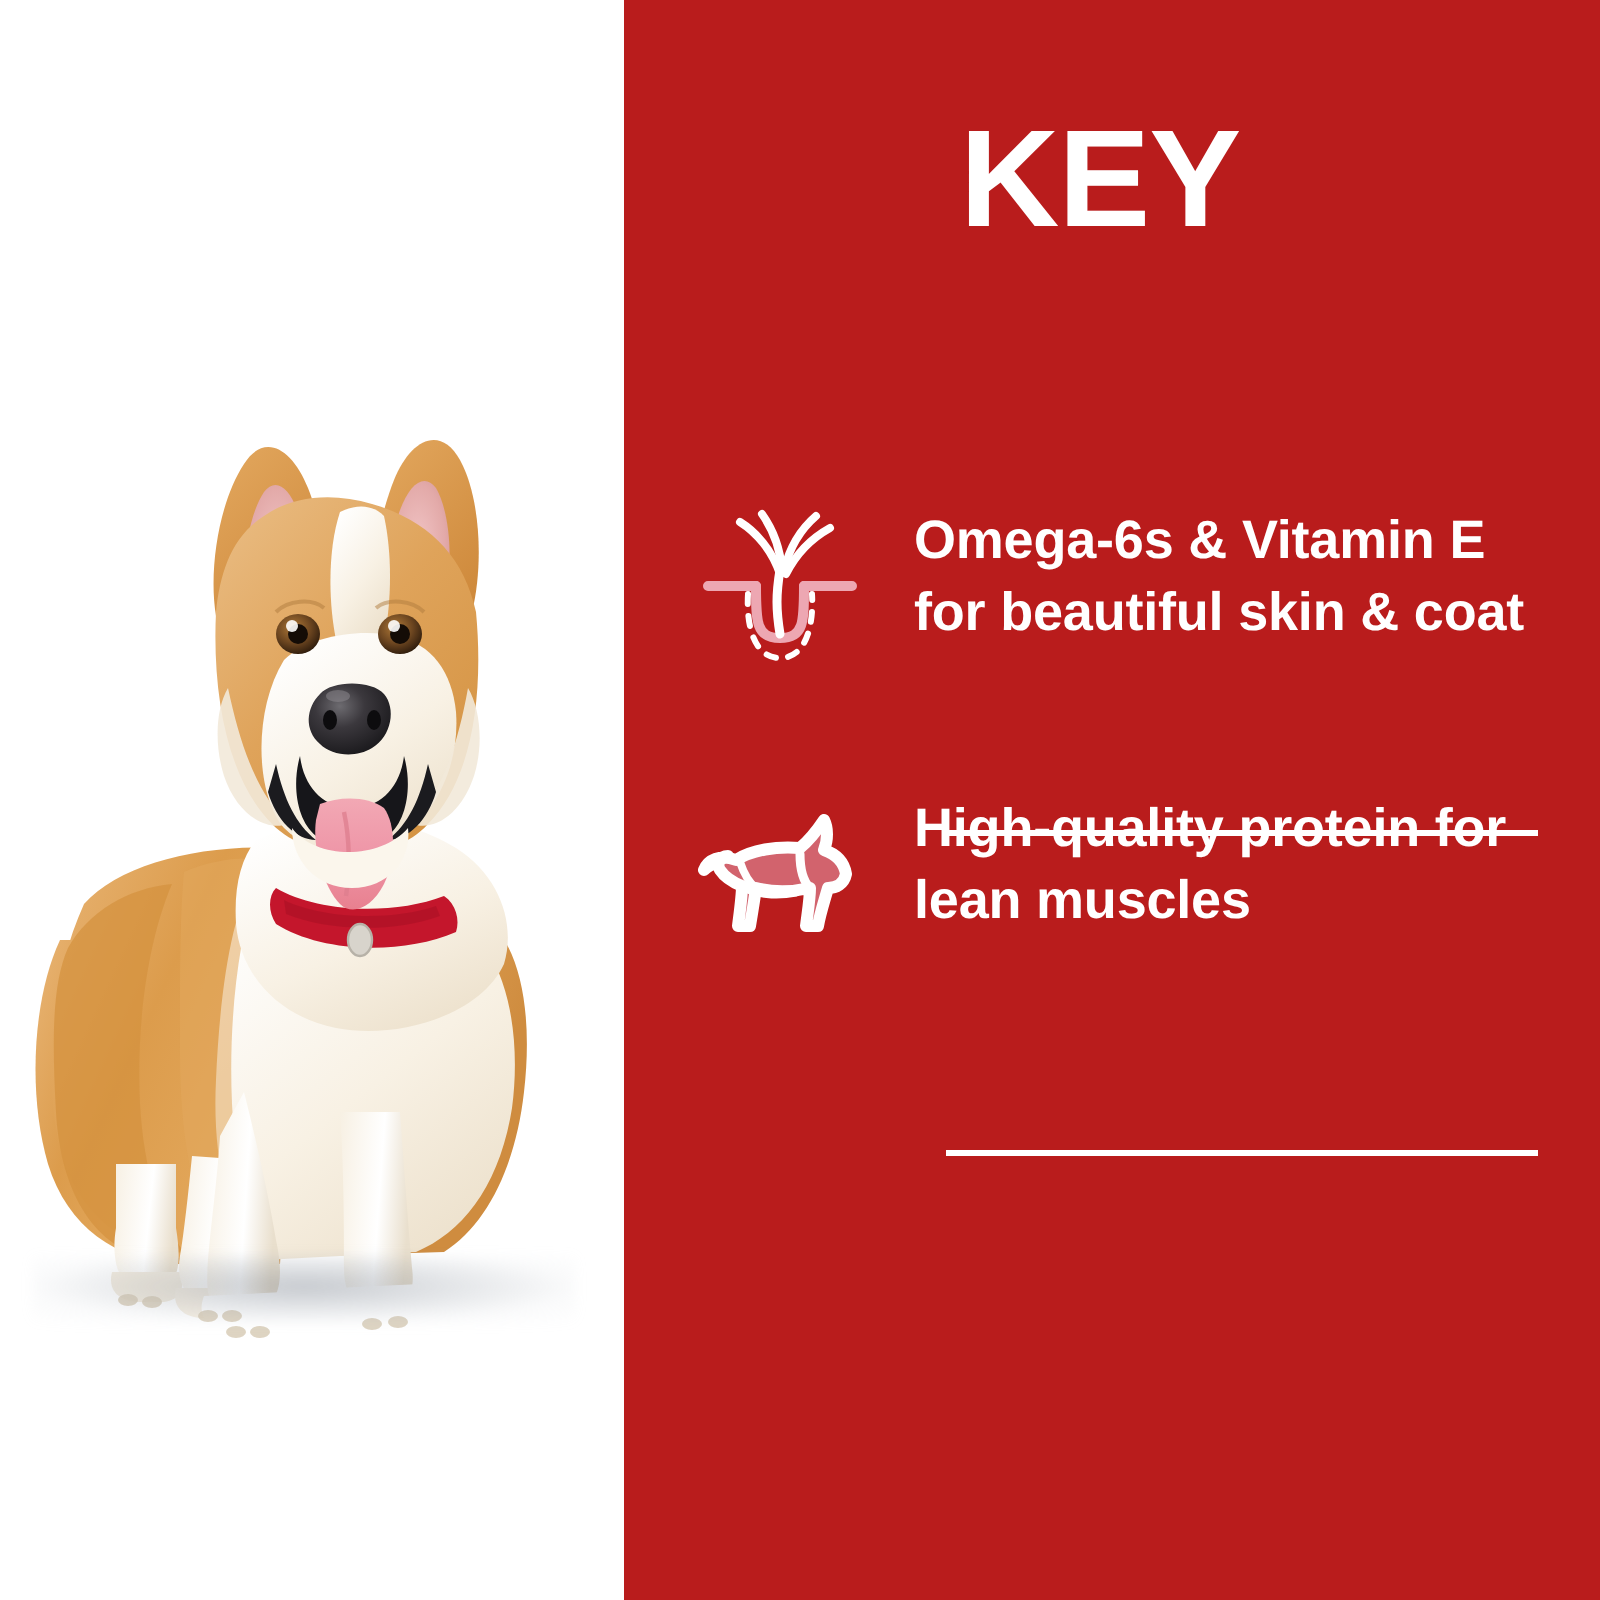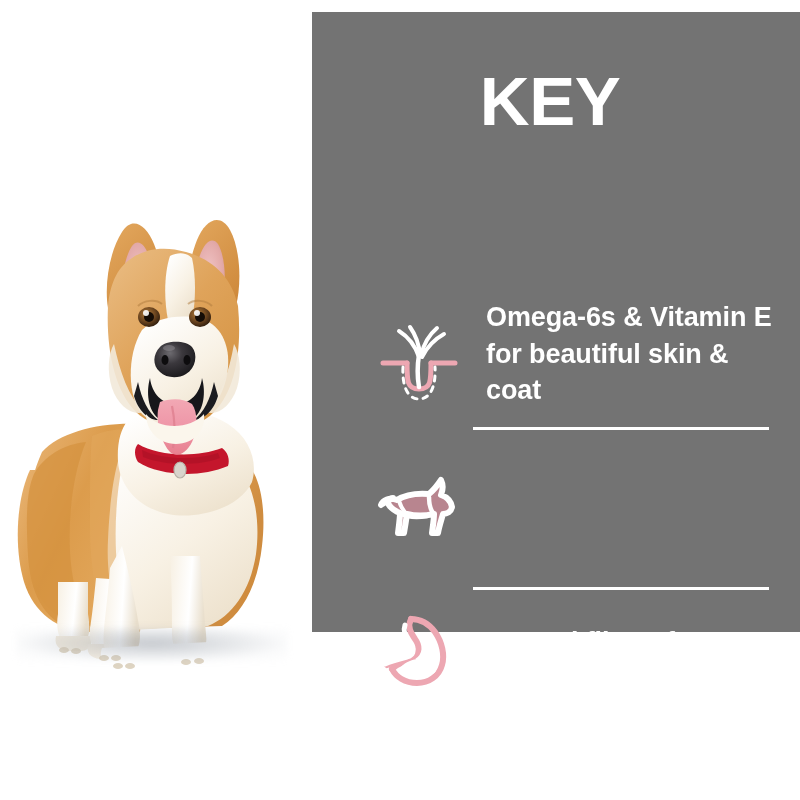--- a/index.html
+++ b/index.html
@@ -33,23 +33,23 @@
     background:radial-gradient(ellipse at 50% 45%,
         rgba(120,128,140,0.42) 0%,
         rgba(150,158,168,0.24) 42%,
         rgba(200,205,212,0.09) 70%,
         rgba(255,255,255,0) 100%);
     filter:blur(3px);
   }
 
   
   .red-panel {
-    position:absolute; left:312px; top:12px;
-    width:488px; height:620px;
-    background:#737373;
+    position:absolute; left:312px; top:0;
+    width:488px; height:800px;
+    background:#b91c1c;
   }
 
   .title {
     position:absolute;
     left:10px; top:58px; width:456px;
     text-align:center;
     color:#ffffff;
     font-weight:bold;
     font-size:69px;
     line-height:0.93;
@@ -57,25 +57,24 @@
   }
   .title .l2 { display:block; }
 
   .benefits {
     position:absolute;
     left:0; top:252px; width:488px;
   }
   .benefit {
     position:relative;
     display:flex;
-    align-items:flex-end;
+    align-items:flex-start;
     min-height:144px;
-    padding-left:24px;
+    padding-left:35px;
     padding-right:20px;
-    margin-left:40px;
   }
   .benefit-icon {
     width:86px; height:86px;
     flex:0 0 86px;
     display:flex; align-items:center; justify-content:center;
     margin-right:24px;
   }
   .benefit-icon svg { display:block; }
   .benefit-text {
     color:#ffffff;
@@ -314,39 +313,19 @@
                      C48 49 38 49 30 47 C29 54 28 60 27 66
                      L21 66 C22 58 23 51 23 46
                      C18 44 14 41 12 38 C10 35 12 31 16 31
                      C10 34 6 36 4 38 C6 33 12 30 20 33 Z" fill="none" stroke="#ffffff" stroke-width="6" stroke-linejoin="round" stroke-linecap="round"></path>
 
             <path d="M23 46 C30 50 40 51 50 49" stroke="#ffffff" stroke-width="4.5" fill="none" stroke-linecap="round"></path>
             <path d="M52 30 C52 38 54 44 57 47" stroke="#ffffff" stroke-width="4.5" fill="none" stroke-linecap="round"></path>
             <path d="M22 34 C24 40 26 44 30 47" stroke="#ffffff" stroke-width="4" fill="none" stroke-linecap="round"></path>
           </svg>
         </div>
+        <div class="benefit-text">High-quality protein for lean muscles</div>
       </div>
 
-      <div class="benefit">
-        <div class="benefit-icon">
-          <svg width="84" height="84" viewBox="0 0 84 84">
-
-            <path d="M34 8 C44 8 52 13 58 21 C65 31 68 44 65 54
-                     C62 65 52 72 40 72 C28 72 19 66 15 58" stroke="#eda7b2" stroke-width="6" fill="none" stroke-linecap="round"></path>
-
-            <path d="M34 8 C30 16 34 22 38 28 C43 35 43 42 36 46
-                     C28 50 18 50 10 54" stroke="#eda7b2" stroke-width="6" fill="none" stroke-linecap="round"></path>
-
-            <path d="M15 58 C21 52 28 50 36 50" stroke="#eda7b2" stroke-width="6" fill="none" stroke-linecap="round"></path>
-
-            <path d="M28 14 C25 22 30 29 34 34 C38 40 36 44 30 46
-                     C22 48 14 50 8 53" stroke="#ffffff" stroke-width="5" fill="none" stroke-linecap="round"></path>
-
-            <path d="M26 54 C34 47 48 46 56 50 C61 53 61 60 56 63
-                     C48 68 33 67 26 62 C23 59 23 56 26 54 Z" fill="#ffffff"></path>
-          </svg>
-        </div>
-        <div class="benefit-text">Natural fibers for healthy digestion</div>
-      </div>
 
     </div>
   </div>
 </div>
 
 </body></html>

